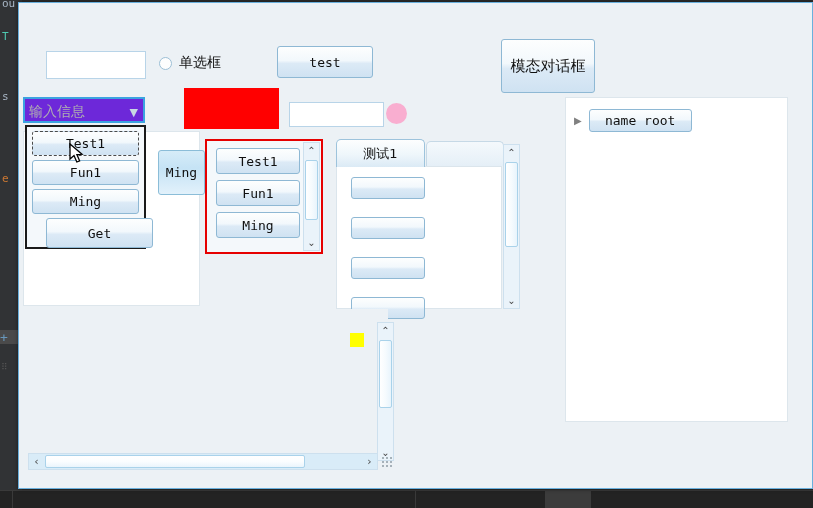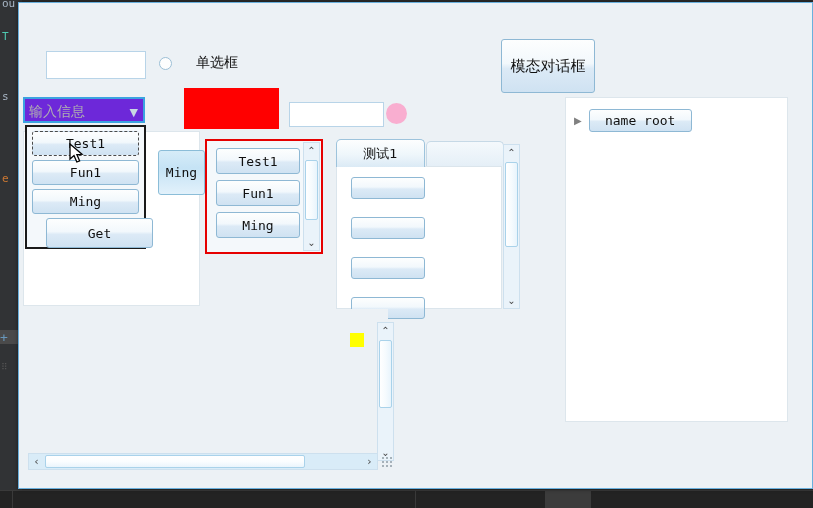--- a/index.html
+++ b/index.html
@@ -201,25 +201,26 @@
   <div class="ide-taskbar-active" style="left:545px;"></div>
 </div>
 
 <div id="app-window">
 
 
   <div id="client">
 
     <input class="qedit" style="left: 27px; top: 48px; width: 100px; height: 28px; outline: none;" placeholder="">
 
-    <div style="position:absolute; left:140px; top:51px; display:flex; align-items:center; gap:24px;">
+    <div style="position:absolute; left:140px; top:51px; display:flex; align-items:center; gap:7px;">
       <span style="width:13px;height:13px;border-radius:50%;border:1px solid #9cbfd6;background:#fdfdfd;display:inline-block;"></span>
       <span style="font-size:14px;color:#111;font-family:'DejaVu Sans',sans-serif;">单选框</span>
     </div>
 
+    <div class="qbtn" style="left:258px; top:43px; width:96px; height:32px;">test</div>
 
     <div class="qbtn cjk" style="left:482px; top:36px; width:94px; height:54px; font-size:15px;text-align:center;">模态对话框</div>
 
     <div style="position:absolute; left:165px; top:85px; width:95px; height:41px; background:#ff0000;"></div>
 
     <input class="qedit" style="left: 270px; top: 99px; width: 95px; height: 25px; outline: none;" placeholder="">
     <div style="position:absolute; left:367px; top:100px; width:21px; height:21px; border-radius:50%; background:#f9aed0;"></div>
 
     <div class="panel-white" style="left:4px; top:128px; width:177px; height:175px;">
       <div class="qbtn hover" style="left:134px; top:18px; width:47px; height:45px;">Ming</div>

